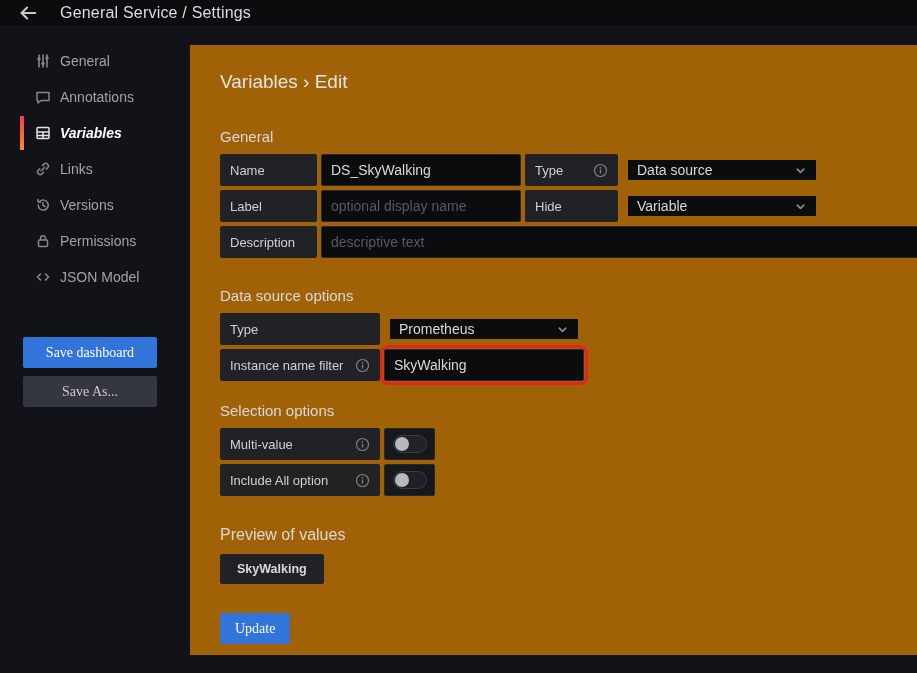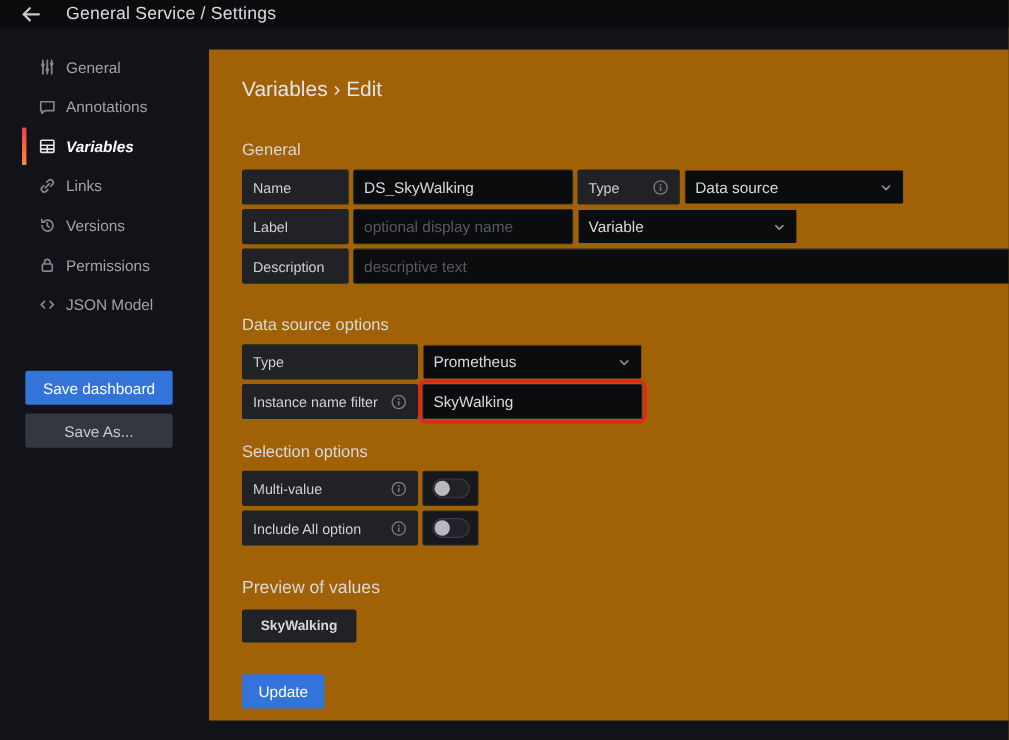--- a/index.html
+++ b/index.html
@@ -35,21 +35,21 @@
   .side-item .icon { width: 16px; height: 16px; color: #85878d; flex: none; display:flex; }
   .side-item.active { color: #ffffff; font-weight: 700; font-style: italic; }
   .side-item.active .icon { color: #e3e4e6; }
   .side-item.active::before {
     content: ""; position: absolute; left: 0; top: 1px; bottom: 1px; width: 4px;
     background: linear-gradient(180deg, #f53e4c 0%, #ff8833 100%);
   }
   .side-buttons { margin-top: 42px; padding-left: 3px; display: flex; flex-direction: column; gap: 8px; }
   .btn {
     height: 31px; border: none; border-radius: 2px; font-size: 14px; font-weight: 500;
-    font-family: Liberation Sans, sans-serif; cursor: pointer; display: inline-flex; align-items: center; justify-content: center;
+    font-family: Liberation Serif, serif; cursor: pointer; display: inline-flex; align-items: center; justify-content: center;
   }
   .btn-primary { background: #3274d9; color: #ffffff; }
   .btn-inverse { background: #34373e; color: #c9cacc; }
   .side-buttons .btn { width: 134px; }
 
   
   .page-title { font-size: 19px; font-weight: 500; color: #e3e4e6; }
   .section-head { font-size: 15px; font-weight: 500; color: #d8d9da; }
   .head-general { margin-top: 35px; margin-bottom: 9px; }
   .head-ds { margin-top: 29px; margin-bottom: 9px; }
@@ -72,21 +72,21 @@
     background: #0b0c0e; border: 1px solid #26292f; border-radius: 2px;
     height: 32px; padding: 0 9px; font-size: 14px; color: #d8d9da;
     font-family: inherit; outline: none;
   }
   .f-input::placeholder { color: #585a61; }
   .w200 { width: 200px; }
   .row-desc { width: 717px; }
   .row-desc .f-input { flex: 1; }
 
   .f-select {
-    background: #0b0c0e; border: 1px solid #a16207; border-radius: 2px;
+    background: #0b0c0e; border: 6px solid #a16207; border-radius: 2px;
     height: 32px; padding: 0 9px; font-size: 14px; color: #d8d9da;
     display: flex; align-items: center; cursor: pointer; flex: none;
   }
   .f-select .sel-value { flex: 1; }
   .f-select .caret { width: 13px; height: 13px; color: #8e9095; display: flex; }
 
   .input-wrap { position: relative; flex: none; }
   .highlight-ring {
     position: absolute; inset: -4px; border: 3px solid #e2261a; border-radius: 8px;
     pointer-events: none;
@@ -226,20 +226,23 @@
             </svg>
         </span>
       </div>
     </div>
 
     <div class="form-row">
       <div class="f-label w97">
         <span>Label</span>
       </div>
       <input class="f-input w200" placeholder="optional display name" style="">
+      <div class="f-label w93">
+        <span>Hide</span>
+      </div>
       <div class="f-select w200">
         <span class="sel-value">Variable</span>
         <span class="caret">
           <svg width="13" height="13" viewBox="0 0 14 14" fill="none" stroke="currentColor" stroke-width="1.6" stroke-linecap="round" stroke-linejoin="round">
               <path d="M3.5 5.5L7 9l3.5-3.5"></path>
             </svg>
         </span>
       </div>
     </div>
 

